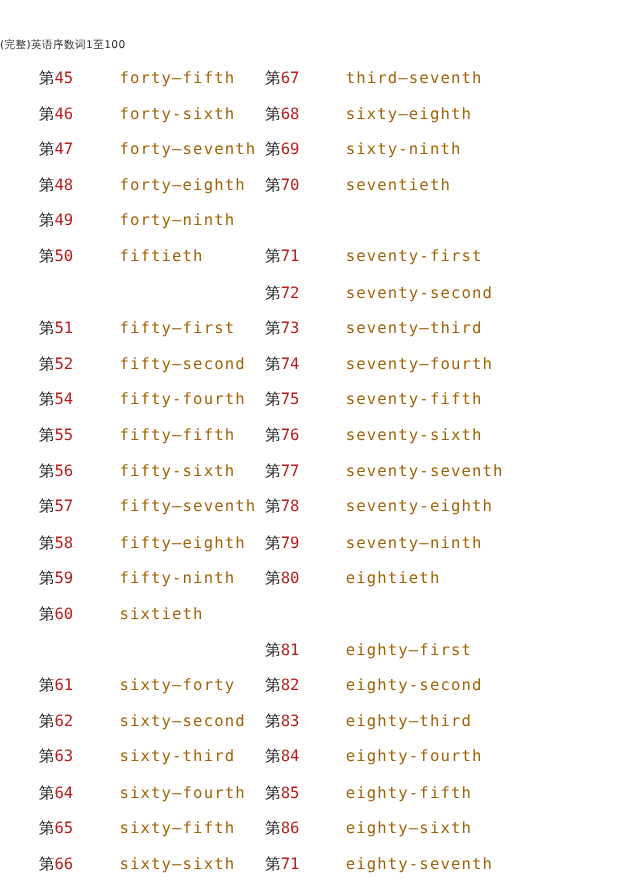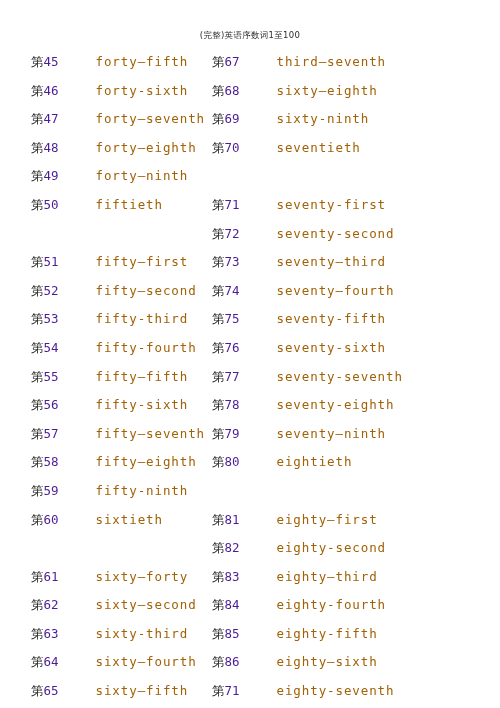--- a/index.html
+++ b/index.html
@@ -22,21 +22,20 @@
     height: 708px;
     background: #ffffff;
   }
 
   
   .doc-header {
     position: absolute;
     top: 30px;
     left: 0;
     width: 500px;
-    text-align: center;
     font-size: 8.5px;
     letter-spacing: 0.3px;
     color: #2b2b2b;
     font-family: "DejaVu Sans", "Liberation Sans", sans-serif;
     white-space: nowrap;
   }
 
   
   .columns {
     position: absolute;
@@ -66,21 +65,21 @@
     font-family: "DejaVu Sans", "Liberation Sans", sans-serif;
     font-size: 12.5px;
     color: #1a1a1a;
     vertical-align: baseline;
   }
   .idx {
     display: inline-block;
     width: 52px;
     font-family: "DejaVu Sans Mono", "Liberation Mono", monospace;
     font-size: 12.5px;
-    color: #4c1d95;
+    color: #b91c1c;
     letter-spacing: 0px;
     vertical-align: baseline;
   }
   .word {
     display: inline-block;
     font-family: "DejaVu Sans Mono", "Liberation Mono", monospace;
     font-size: 12.5px;
     letter-spacing: 0.9px;
     color: #a16207;
     vertical-align: baseline;
@@ -97,21 +96,20 @@
     <div class="col col-left">
         <div class="entry"><span class="ord">第</span><span class="idx">45</span><span class="word">forty—fifth</span></div>
         <div class="entry"><span class="ord">第</span><span class="idx">46</span><span class="word">forty-sixth</span></div>
         <div class="entry"><span class="ord">第</span><span class="idx">47</span><span class="word">forty—seventh</span></div>
         <div class="entry"><span class="ord">第</span><span class="idx">48</span><span class="word">forty—eighth</span></div>
         <div class="entry"><span class="ord">第</span><span class="idx">49</span><span class="word">forty—ninth</span></div>
         <div class="entry"><span class="ord">第</span><span class="idx">50</span><span class="word">fiftieth</span></div>
         <div class="entry spacer"><span class="ord"></span><span class="idx"></span><span class="word"></span></div>
         <div class="entry"><span class="ord">第</span><span class="idx">51</span><span class="word">fifty—first</span></div>
         <div class="entry"><span class="ord">第</span><span class="idx">52</span><span class="word">fifty—second</span></div>
-        <div class="entry"><span class="ord">第</span><span class="idx">53</span><span class="word">fifty-third</span></div>
         <div class="entry"><span class="ord">第</span><span class="idx">54</span><span class="word">fifty-fourth</span></div>
         <div class="entry"><span class="ord">第</span><span class="idx">55</span><span class="word">fifty—fifth</span></div>
         <div class="entry"><span class="ord">第</span><span class="idx">56</span><span class="word">fifty-sixth</span></div>
         <div class="entry"><span class="ord">第</span><span class="idx">57</span><span class="word">fifty—seventh</span></div>
         <div class="entry"><span class="ord">第</span><span class="idx">58</span><span class="word">fifty—eighth</span></div>
         <div class="entry"><span class="ord">第</span><span class="idx">59</span><span class="word">fifty-ninth</span></div>
         <div class="entry"><span class="ord">第</span><span class="idx">60</span><span class="word">sixtieth</span></div>
         <div class="entry spacer"><span class="ord"></span><span class="idx"></span><span class="word"></span></div>
         <div class="entry"><span class="ord">第</span><span class="idx">61</span><span class="word">sixty—forty</span></div>
         <div class="entry"><span class="ord">第</span><span class="idx">62</span><span class="word">sixty—second</span></div>

